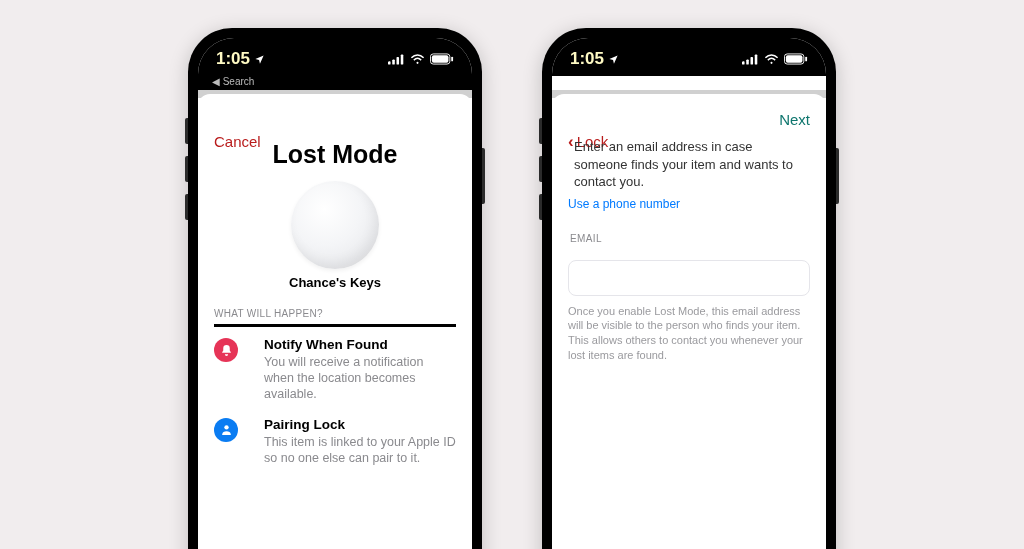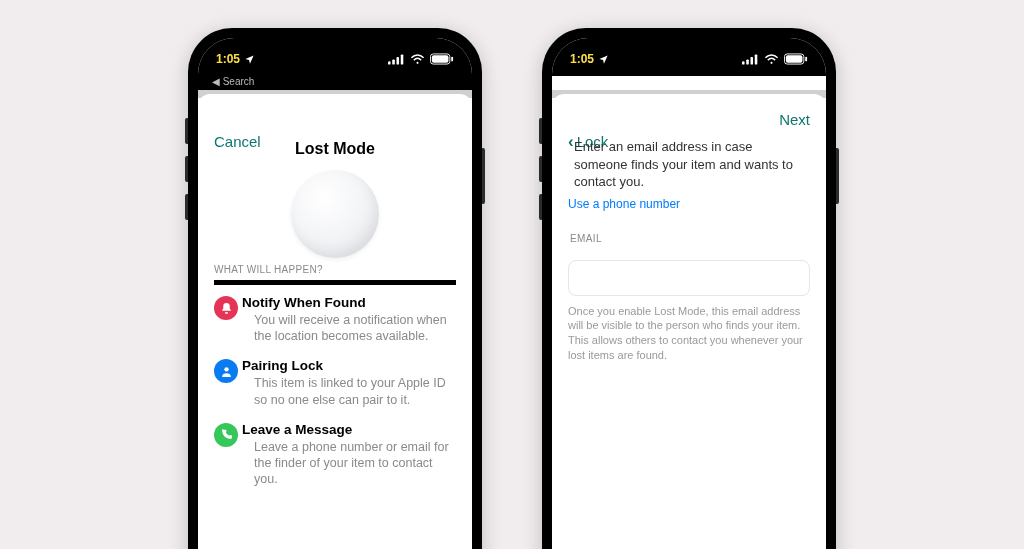--- a/index.html
+++ b/index.html
@@ -62,26 +62,26 @@
     transform: translateX(-50%);
     width: 130px;
     height: 24px;
     background: #000;
     border-radius: 0 0 16px 16px;
     z-index: 6;
   }
   .statusbar {
     height: 38px;
     background: #000;
-    color: #fde047;
+    color: #fef9c3;
     display: flex;
     align-items: center;
     justify-content: space-between;
     padding: 4px 18px 0;
-    font-size: 12px;
+    font-size: 17px;
     font-weight: 600;
     position: relative;
     z-index: 5;
   }
   .sb-left { display:flex; align-items:center; gap:4px; }
   .sb-right { display:flex; align-items:center; gap:5px; }
   .sb-right svg { display:block; }
   .breadcrumb {
     background:#000;
     color:#bbb;
@@ -101,55 +101,55 @@
     border-radius: 12px 12px 0 0;
     flex:1;
     margin-top:-4px;
     padding: 10px 16px 0;
     display:flex;
     flex-direction:column;
     overflow:hidden;
   }
   
   .navrow { display:flex; justify-content:space-between; align-items:center; height:30px; }
-  .nav-left { color:#0f766e; font-size:15px; display:flex; align-items:center; gap:2px;margin-top:44px; }
+  .nav-left { color:#b91c1c; font-size:15px; display:flex; align-items:center; gap:2px;margin-top:44px; }
   .nav-right { color:#0f766e; font-size:15px; }
   .title {
-    font-size: 16px;
+    font-size: 25px;
     font-weight: 700;
     text-align:center;
     margin-top:6px;
   }
   .airtag {
     width:88px; height:88px;
     border-radius:50%;
     margin:12px auto 6px;
     background: radial-gradient(circle at 38% 32%, #ffffff 0%, #f4f5f7 45%, #e8e9ec 80%);
     box-shadow: inset -4px -6px 12px rgba(0,0,0,.06), 0 2px 4px rgba(0,0,0,.06);
   }
   .itemname { text-align:center; font-size:13px; font-weight:600; margin-bottom:18px;}
   .section-h {
     font-size:10px;
     letter-spacing:.3px;
     color:#8a8a8e;
     text-transform:uppercase;
-    border-bottom:5px solid #000000;
+    border-bottom:3px solid #000000;
     padding-bottom:5px;
     margin-bottom:10px;
   }
-  .info-row { display:flex; gap:4px; margin-bottom:14px; }
+  .info-row { display:flex; gap:26px; margin-bottom:14px; }
   .icon-circ {
     width:24px;height:24px;border-radius:50%;
     flex:0 0 24px;
     display:flex;align-items:center;justify-content:center;
     margin-top:1px;
   }
   .icon-circ svg { width:13px; height:13px; }
   .info-txt h4 { font-size:13.5px; font-weight:600; line-height:1.25; }
-  .info-txt p { font-size:12.5px; color:#8a8a8e; line-height:1.3;margin-left:12px; }
+  .info-txt p { font-size:12.5px; color:#8a8a8e; line-height:1.3; }
   
   .desc { font-size:13px; text-align:left; color:#333; line-height:1.35; padding:0 6px; margin-top:4px;}
   .link { color:#007aff; font-size:12px; text-align:left; margin-top:6px; margin-bottom:22px;}
   .field-label { font-size:10px; color:#8a8a8e; letter-spacing:.4px; margin-bottom:16px; padding-left:2px;}
   .input {
     width:100%; height:36px;
     border:1px solid #e5e5ea;
     border-radius:8px;
     padding:0 10px;
     font-size:14px;
@@ -195,20 +195,21 @@
       <span>Search</span>
     </div>
     <div class="modal-backdrop"></div>
     <div class="sheet">
       <div class="navrow">
         <span class="nav-left">Cancel</span>
         <span></span>
       </div>
       <div class="title">Lost Mode</div>
       <div class="airtag"></div>
+      <div class="itemname">Chance's Keys</div>
       <div class="section-h">WHAT WILL HAPPEN?</div>
 
       <div class="info-row">
         <div class="icon-circ" style="background:#e63457">
           <svg viewBox="0 0 24 24" fill="#fff">
               <path d="M12 2a6 6 0 0 0-6 6v4l-2 3v1h16v-1l-2-3V8a6 6 0 0 0-6-6zm0 20a3 3 0 0 0 3-3H9a3 3 0 0 0 3 3z"></path>
             </svg>
         </div>
         <div class="info-txt">
           <h4>Notify When Found</h4>
@@ -222,31 +223,20 @@
               <circle cx="12" cy="8" r="4"></circle>
               <path d="M4 21c0-4 4-6 8-6s8 2 8 6v1H4z"></path>
             </svg>
         </div>
         <div class="info-txt">
           <h4>Pairing Lock</h4>
           <p>This item is linked to your Apple ID so no one else can pair to it.</p>
         </div>
       </div>
 
-      <div class="info-row">
-        <div class="icon-circ" style="background:#35c759">
-          <svg viewBox="0 0 24 24" fill="#fff">
-              <path d="M6 2c-1 0-2 1-2 2 0 9 7 16 16 16 1 0 2-1 2-2v-3c0-1-1-2-2-2l-3 1c-1 0-1 0-2-1l-3-3c-1-1-1-1-1-2l1-3c0-1-1-2-2-2H6z"></path>
-            </svg>
-        </div>
-        <div class="info-txt">
-          <h4>Leave a Message</h4>
-          <p>Leave a phone number or email for the finder of your item to contact you.</p>
-        </div>
-      </div>
     </div>
   </div>
 </div>
 
 <div class="phone">
   <div class="screen">
     <div class="notch"></div>
     <div class="statusbar">
       <div class="sb-left">
         <span>1:05</span>

